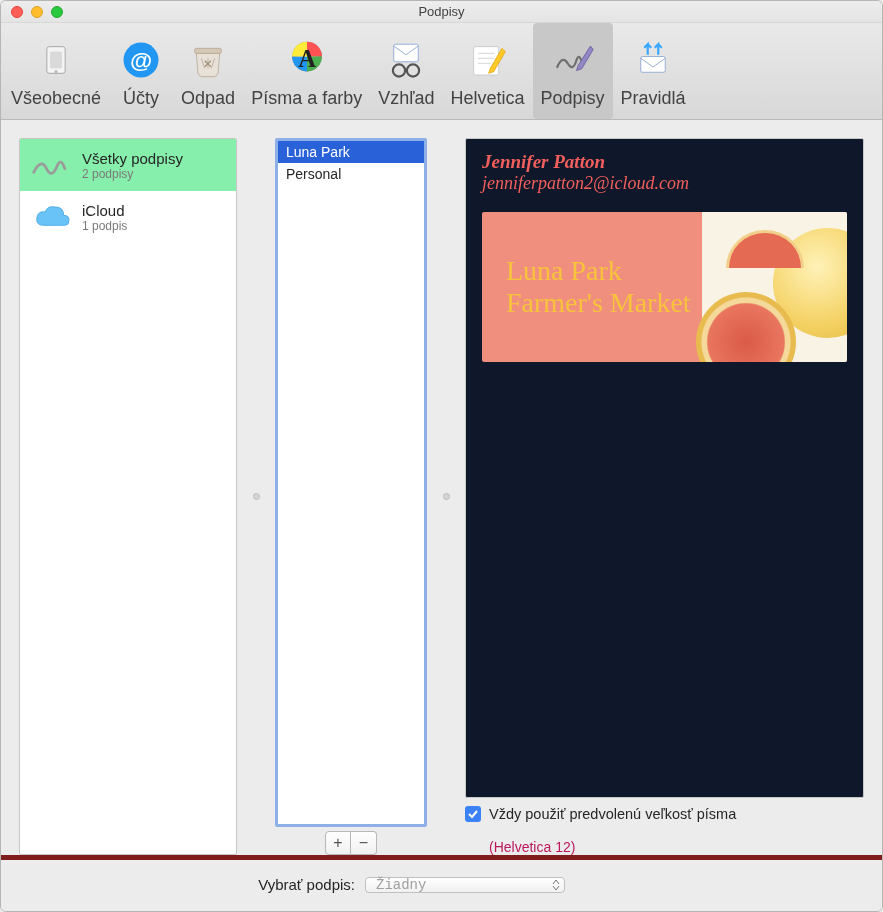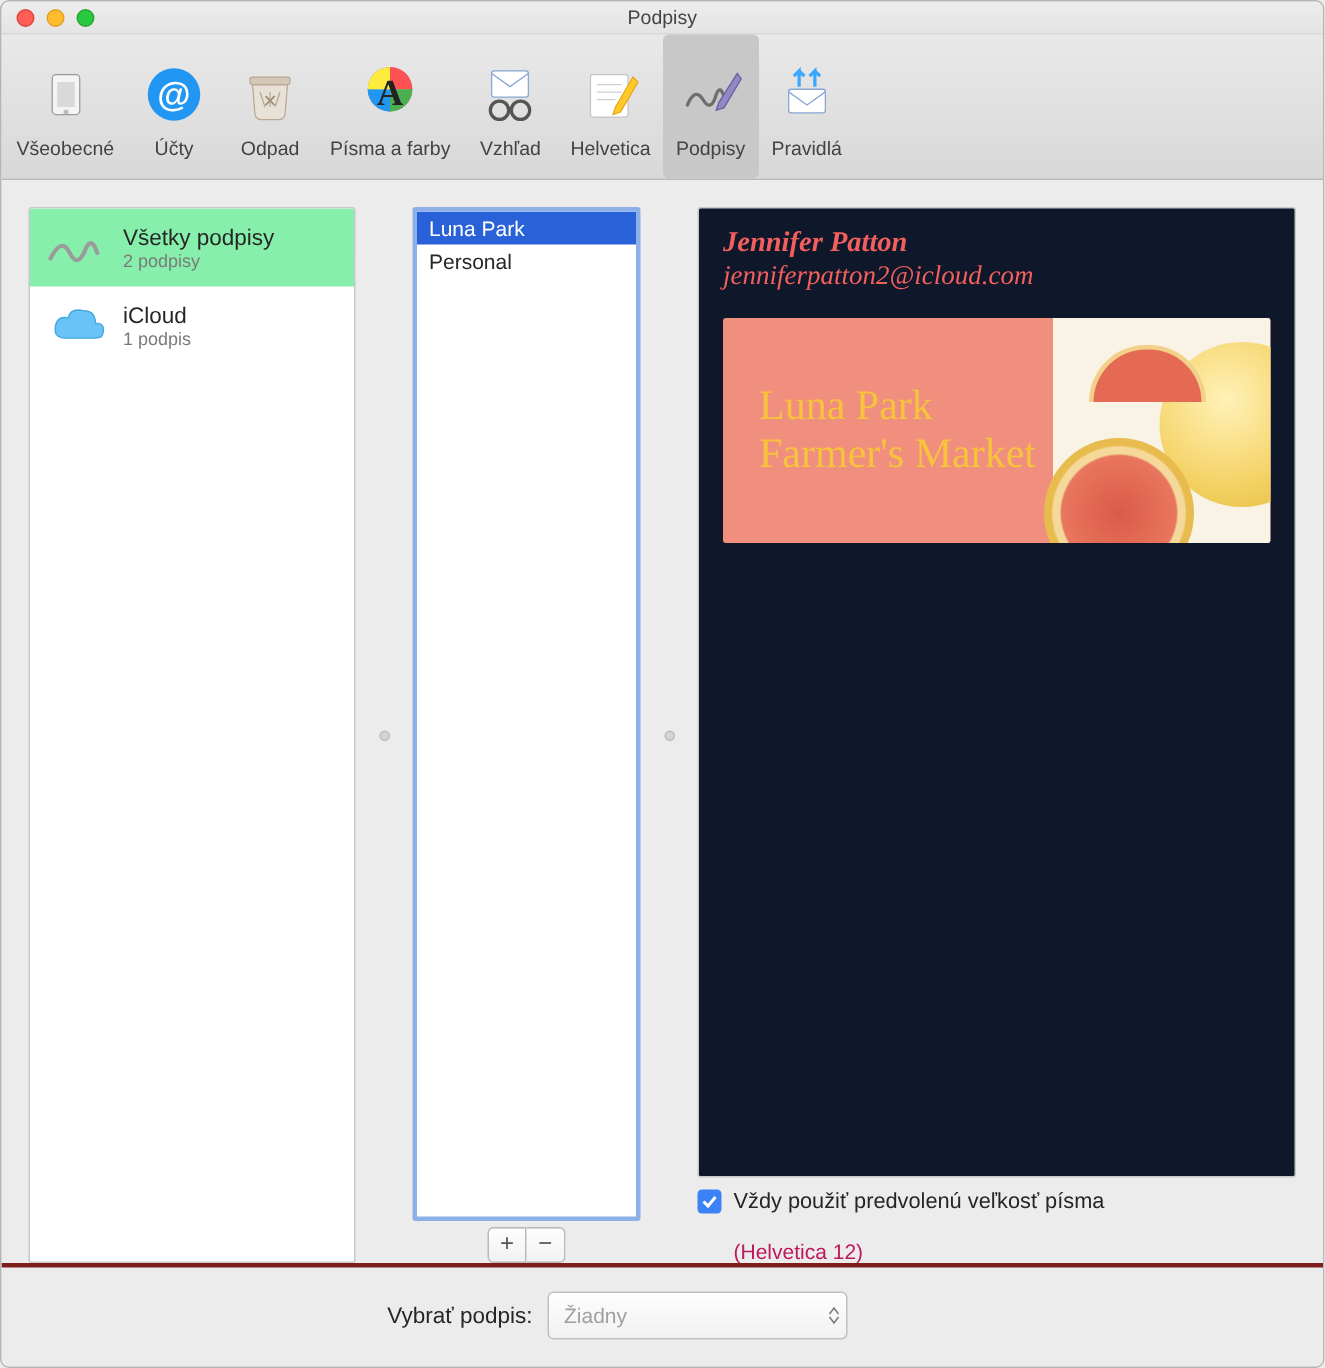--- a/index.html
+++ b/index.html
@@ -50,21 +50,21 @@
   align-items: center;
   justify-content: center;
   padding: 6px 8px 4px;
   gap: 4px;
   border-radius: 4px;
   cursor: default;
   min-width: 60px;
 }
 .tb-item.active { background: #c8c8c8; }
 .tb-icon { width: 48px; height: 48px; display:flex; align-items:center; justify-content:center; }
-.tb-label { font-size: 13px; color:#434343; white-space:nowrap; }
+.tb-label { font-size: 18px; color:#434343; white-space:nowrap; }
 
 .body-area {
   flex: 1;
   display: flex;
   flex-direction: column;
   background:#ececec;
 }
 .panels {
   flex:1;
   display:flex;
@@ -118,35 +118,35 @@
 .gf-half { width:100px;height:100px; left:-6px; bottom:-30px; background:radial-gradient(circle at 50% 50%,#da5a48 0%,#e9765f 54%,#f5d99a 56%,#f5d99a 62%,#e8bb4e 64%); }
 .gf-slice { width:78px; height:38px; left:24px; top:18px; background:#e56a53; border-radius:78px 78px 0 0; border:3px solid #f3d08a; border-bottom:none;}
 
 .below-preview { display:flex; align-items:flex-start; gap:8px; margin-top:8px; }
 .checkbox { width:16px; height:16px; border-radius:3px; background:#3b82f6; display:flex; align-items:center;justify-content:center; flex-shrink:0;}
 .checkbox svg { width:12px; height:12px; }
 .cb-label { font-size:14.5px; line-height:1.2; }
 .cb-sub { font-size:14px; color:#be185d; margin-top:16px; }
 
 .footer {
-  border-top:3px solid #7f1d1d;
+  border-top:5px solid #7f1d1d;
   padding:16px 18px 18px;
   display:flex;
   flex-direction:column;
   gap:10px;
   justify-content:center;
 }
 .footer-row { display:flex; align-items:center; gap:10px; }
 .footer-label { text-align:right; width:336px; font-size:15px; }
 .select {
-  width:200px; height:32px;
+  width:200px; height:16px;
   background:linear-gradient(#fefefe,#f1f1f1);
   border:1px solid #c0c0c0; border-radius:4px;
   display:flex; align-items:center; padding:0 6px 0 10px;
-  color:#a0a0a0; font-size:14px; position:relative;
+  color:#a0a0a0; font-size:14px; position:relative;font-family:Liberation Mono, monospace;
 }
 .select .chevrons { position:absolute; right:4px; display:flex; flex-direction:column; gap:0; color:#777;}
 .select .chevrons svg{width:8px;height:6px;}
 .help-btn { width:24px;height:24px; border-radius:50%; background:linear-gradient(#fdfdfd,#eaeaea); border:1px solid #bcbcbc; font-size:14px; color:#666; display:flex;align-items:center;justify-content:center; margin-left:auto;}
 
 .divider-handle { width:10px; display:flex; align-items:center; justify-content:center;}
 .dh-dot{width:7px;height:7px;border-radius:50%;background:#d4d4d4;border:1px solid #bcbcbc;}
 </style>
 </head>
 <body>

